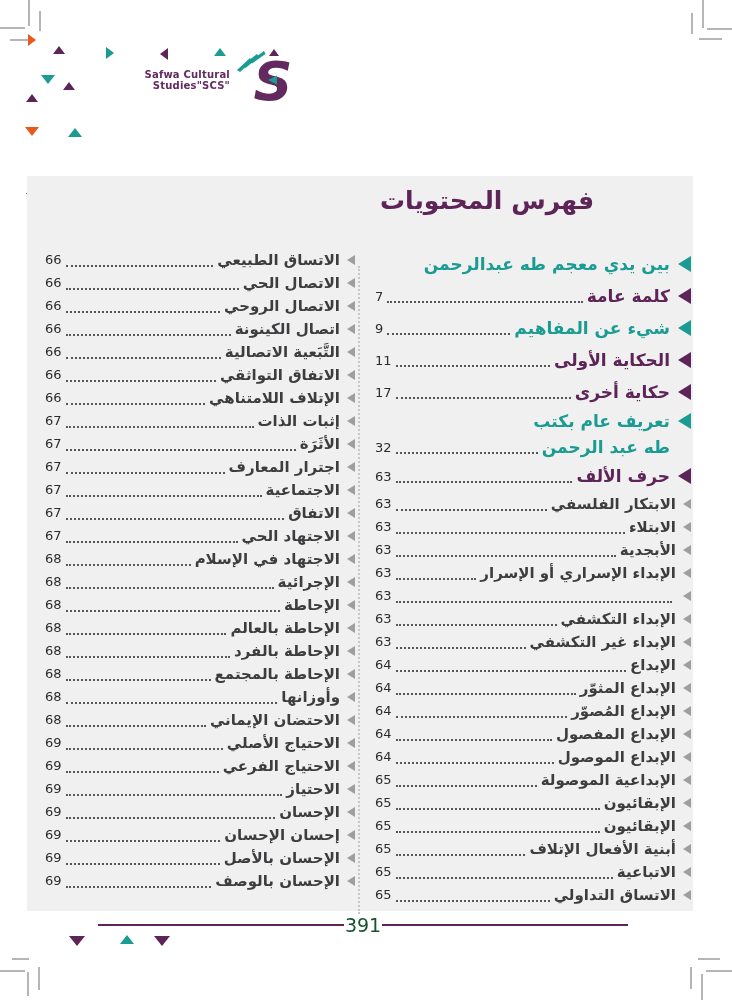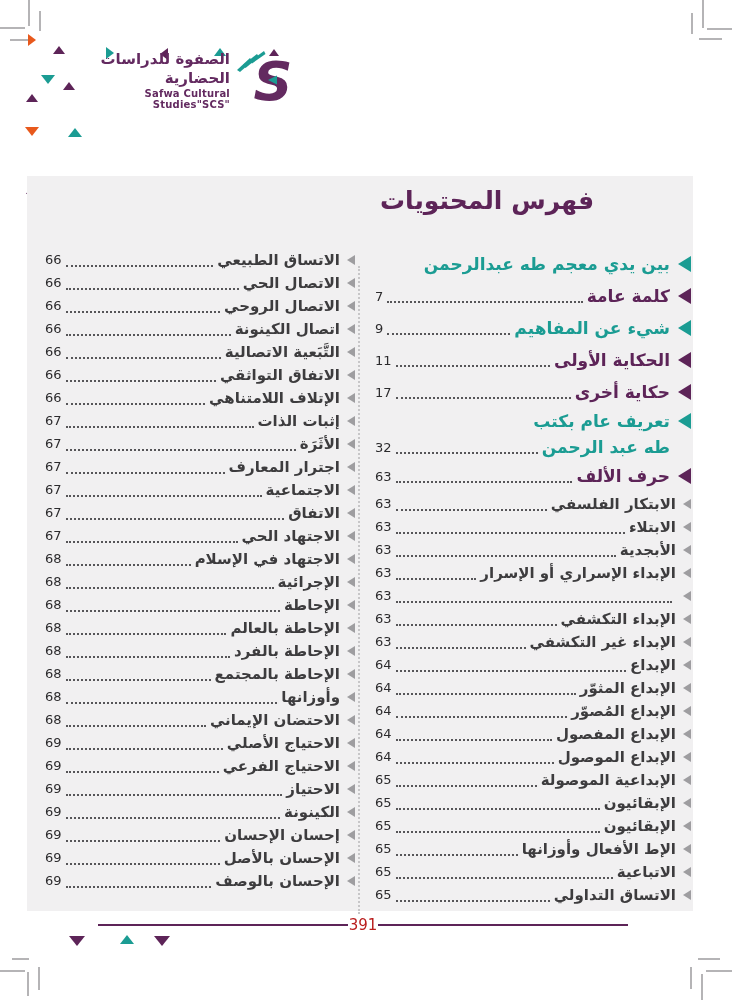--- a/index.html
+++ b/index.html
@@ -41,21 +41,21 @@
   .t-e .label{font-size:15px;}
   .c-purple .label{color:#5d2458;}
   .c-teal .label{color:#1b9c93;}
   .t-hc{padding-right:21px;}
   .leader{flex:1 1 auto;height:12px;border-bottom:2px dotted #565558;margin:0 4px;min-width:8px;}
   .pg{flex:0 0 auto;font-size:13px;color:#2c2b2d;direction:ltr;font-weight:normal;}
   
   .pageline{position:absolute;left:98px;top:916px;width:530px;height:18px;
             display:flex;align-items:center;}
   .pl{flex:1 1 auto;height:2px;background:#5d2458;}
-  .pnum{flex:0 0 auto;font-size:15px;color:#b91c1c;padding:0 1px;}
+  .pnum{flex:0 0 auto;font-size:19px;color:#14532d;padding:0 1px;}
 </style>
 </head>
 <body>
 
 <div class="page">
 
   <div>
     <div class="cm" style="left:28px;top:0;width:2px;height:26px;"></div>
     <div class="cm" style="left:39px;top:11px;width:2px;height:20px;"></div>
     <div class="cm" style="left:0;top:27px;width:25px;height:2px;"></div>
@@ -95,21 +95,20 @@
       <span class="decor-tri" style="left: 28px; top: 34px; border-width: 6px 0px 6px 8px; border-color: transparent transparent transparent rgb(232, 89, 28);"></span>
       <span class="decor-tri" style="left: 50px; top: 865px; border-width: 10px 8px 0px; border-color: rgb(93, 36, 88) transparent transparent;"></span>
       <span class="decor-tri" style="left: 65px; top: 896px; border-width: 0px 7px 9px; border-color: transparent transparent rgb(27, 156, 147);"></span>
       <span class="decor-tri" style="left: 69px; top: 936px; border-width: 10px 8px 0px; border-color: rgb(93, 36, 88) transparent transparent;"></span>
       <span class="decor-tri" style="left: 120px; top: 935px; border-width: 0px 7px 9px; border-color: transparent transparent rgb(27, 156, 147);"></span>
       <span class="decor-tri" style="left: 154px; top: 936px; border-width: 10px 8px 0px; border-color: rgb(93, 36, 88) transparent transparent;"></span>
     </div>
 
   <div class="logo">
     <div class="logo-text">
-      <div class="logo-ar">الصفوة للدراسات الحضارية</div>
       <div class="logo-en">Safwa Cultural Studies"SCS"</div>
     </div>
     <svg class="logo-mark" width="70" height="60" viewBox="0 0 70 60">
       <g fill="#1b9c93">
         <path d="M2 20 L15 8 L17.5 11 L5 22 Z"></path>
         <path d="M8 15 L22 4 L24 7 L10.5 18 Z"></path>
         <path d="M15 11 L29 1 L30.5 4 L17 13.5 Z"></path>
       </g>
       <text x="38" y="50" font-size="54" font-weight="bold" font-style="italic" font-family="DejaVu Sans, sans-serif" fill="#632a60" text-anchor="middle">S</text>
       <path d="M33 30 l9 -4.5 v9 Z" fill="#1b9c93"></path>
@@ -246,21 +245,21 @@
           <span class="pg">65</span>
         </div>
         <div class="row t-e">
           <span class="mark"></span>
           <span class="label">الإبقائيون</span>
           <span class="leader"></span>
           <span class="pg">65</span>
         </div>
         <div class="row t-e">
           <span class="mark"></span>
-          <span class="label">الإط الأفعال وأوزانها</span>
+          <span class="label">أبنية الأفعال الإتلاف</span>
           <span class="leader"></span>
           <span class="pg">65</span>
         </div>
         <div class="row t-e">
           <span class="mark"></span>
           <span class="label">الاتباعية</span>
           <span class="leader"></span>
           <span class="pg">65</span>
         </div>
         <div class="row t-e">
@@ -411,21 +410,21 @@
           <span class="pg">69</span>
         </div>
         <div class="row t-e">
           <span class="mark"></span>
           <span class="label">الاحتياز</span>
           <span class="leader"></span>
           <span class="pg">69</span>
         </div>
         <div class="row t-e">
           <span class="mark"></span>
-          <span class="label">الكينونة</span>
+          <span class="label">الإحسان</span>
           <span class="leader"></span>
           <span class="pg">69</span>
         </div>
         <div class="row t-e">
           <span class="mark"></span>
           <span class="label">إحسان الإحسان</span>
           <span class="leader"></span>
           <span class="pg">69</span>
         </div>
         <div class="row t-e">

